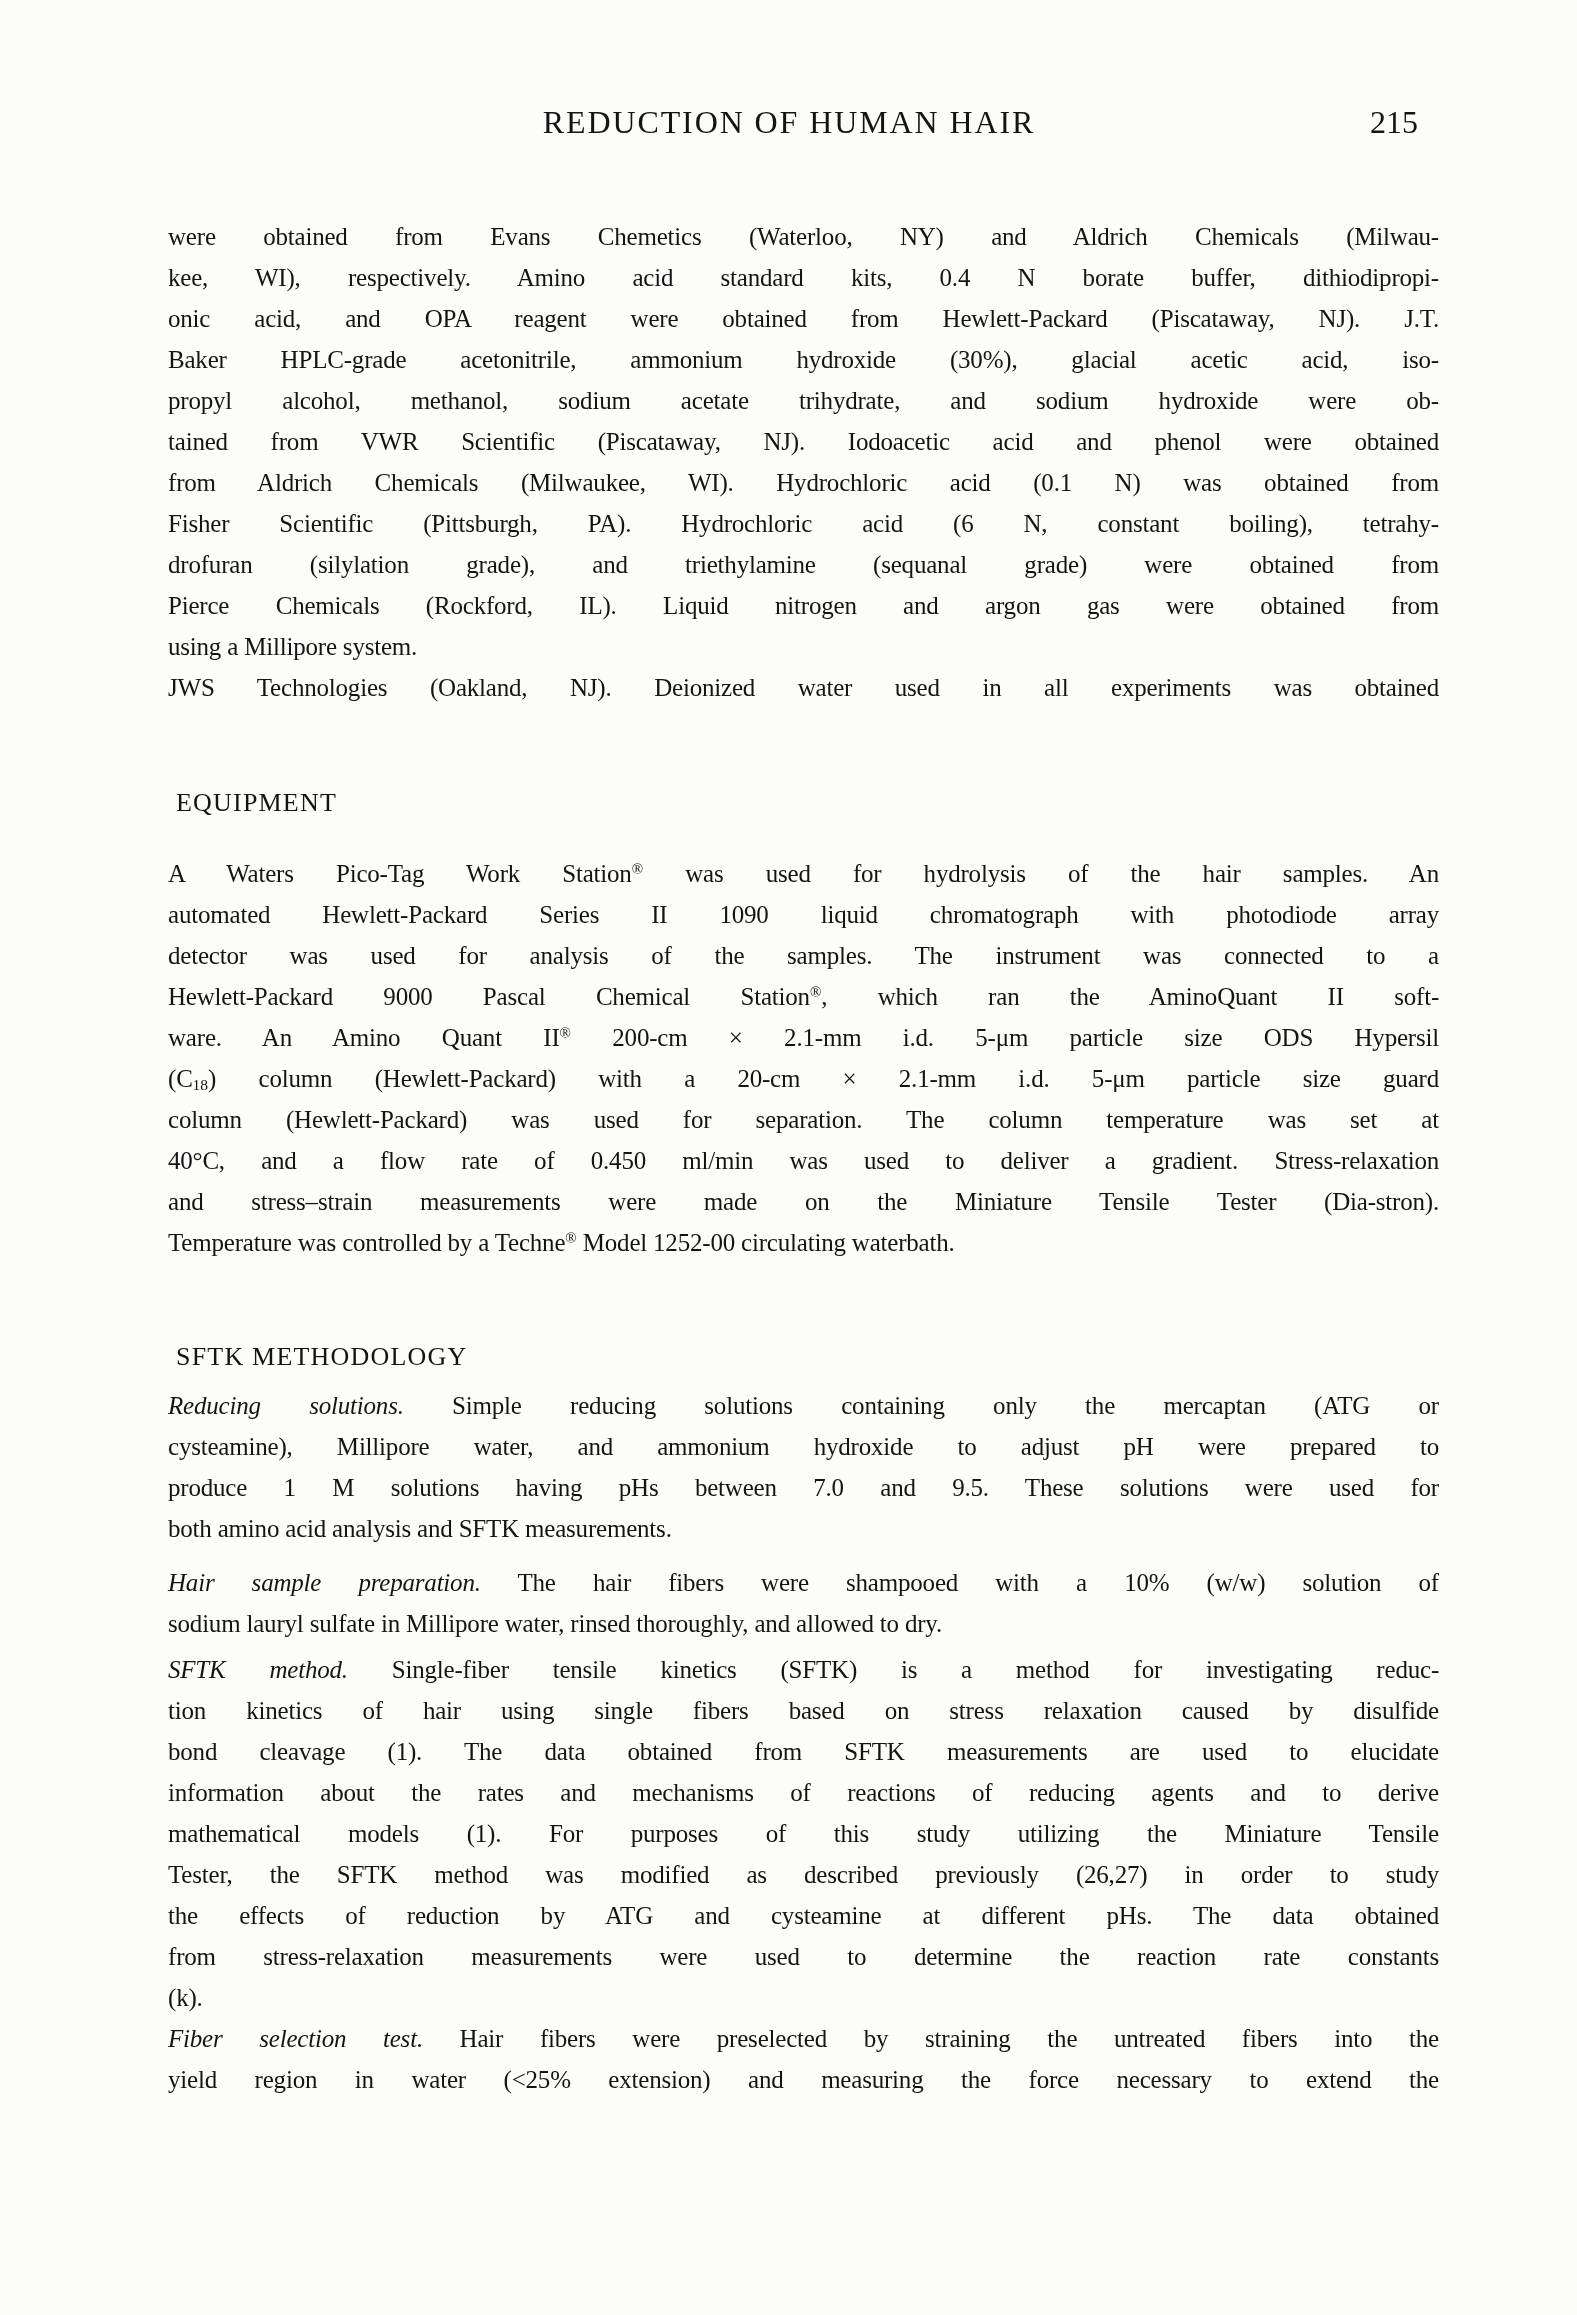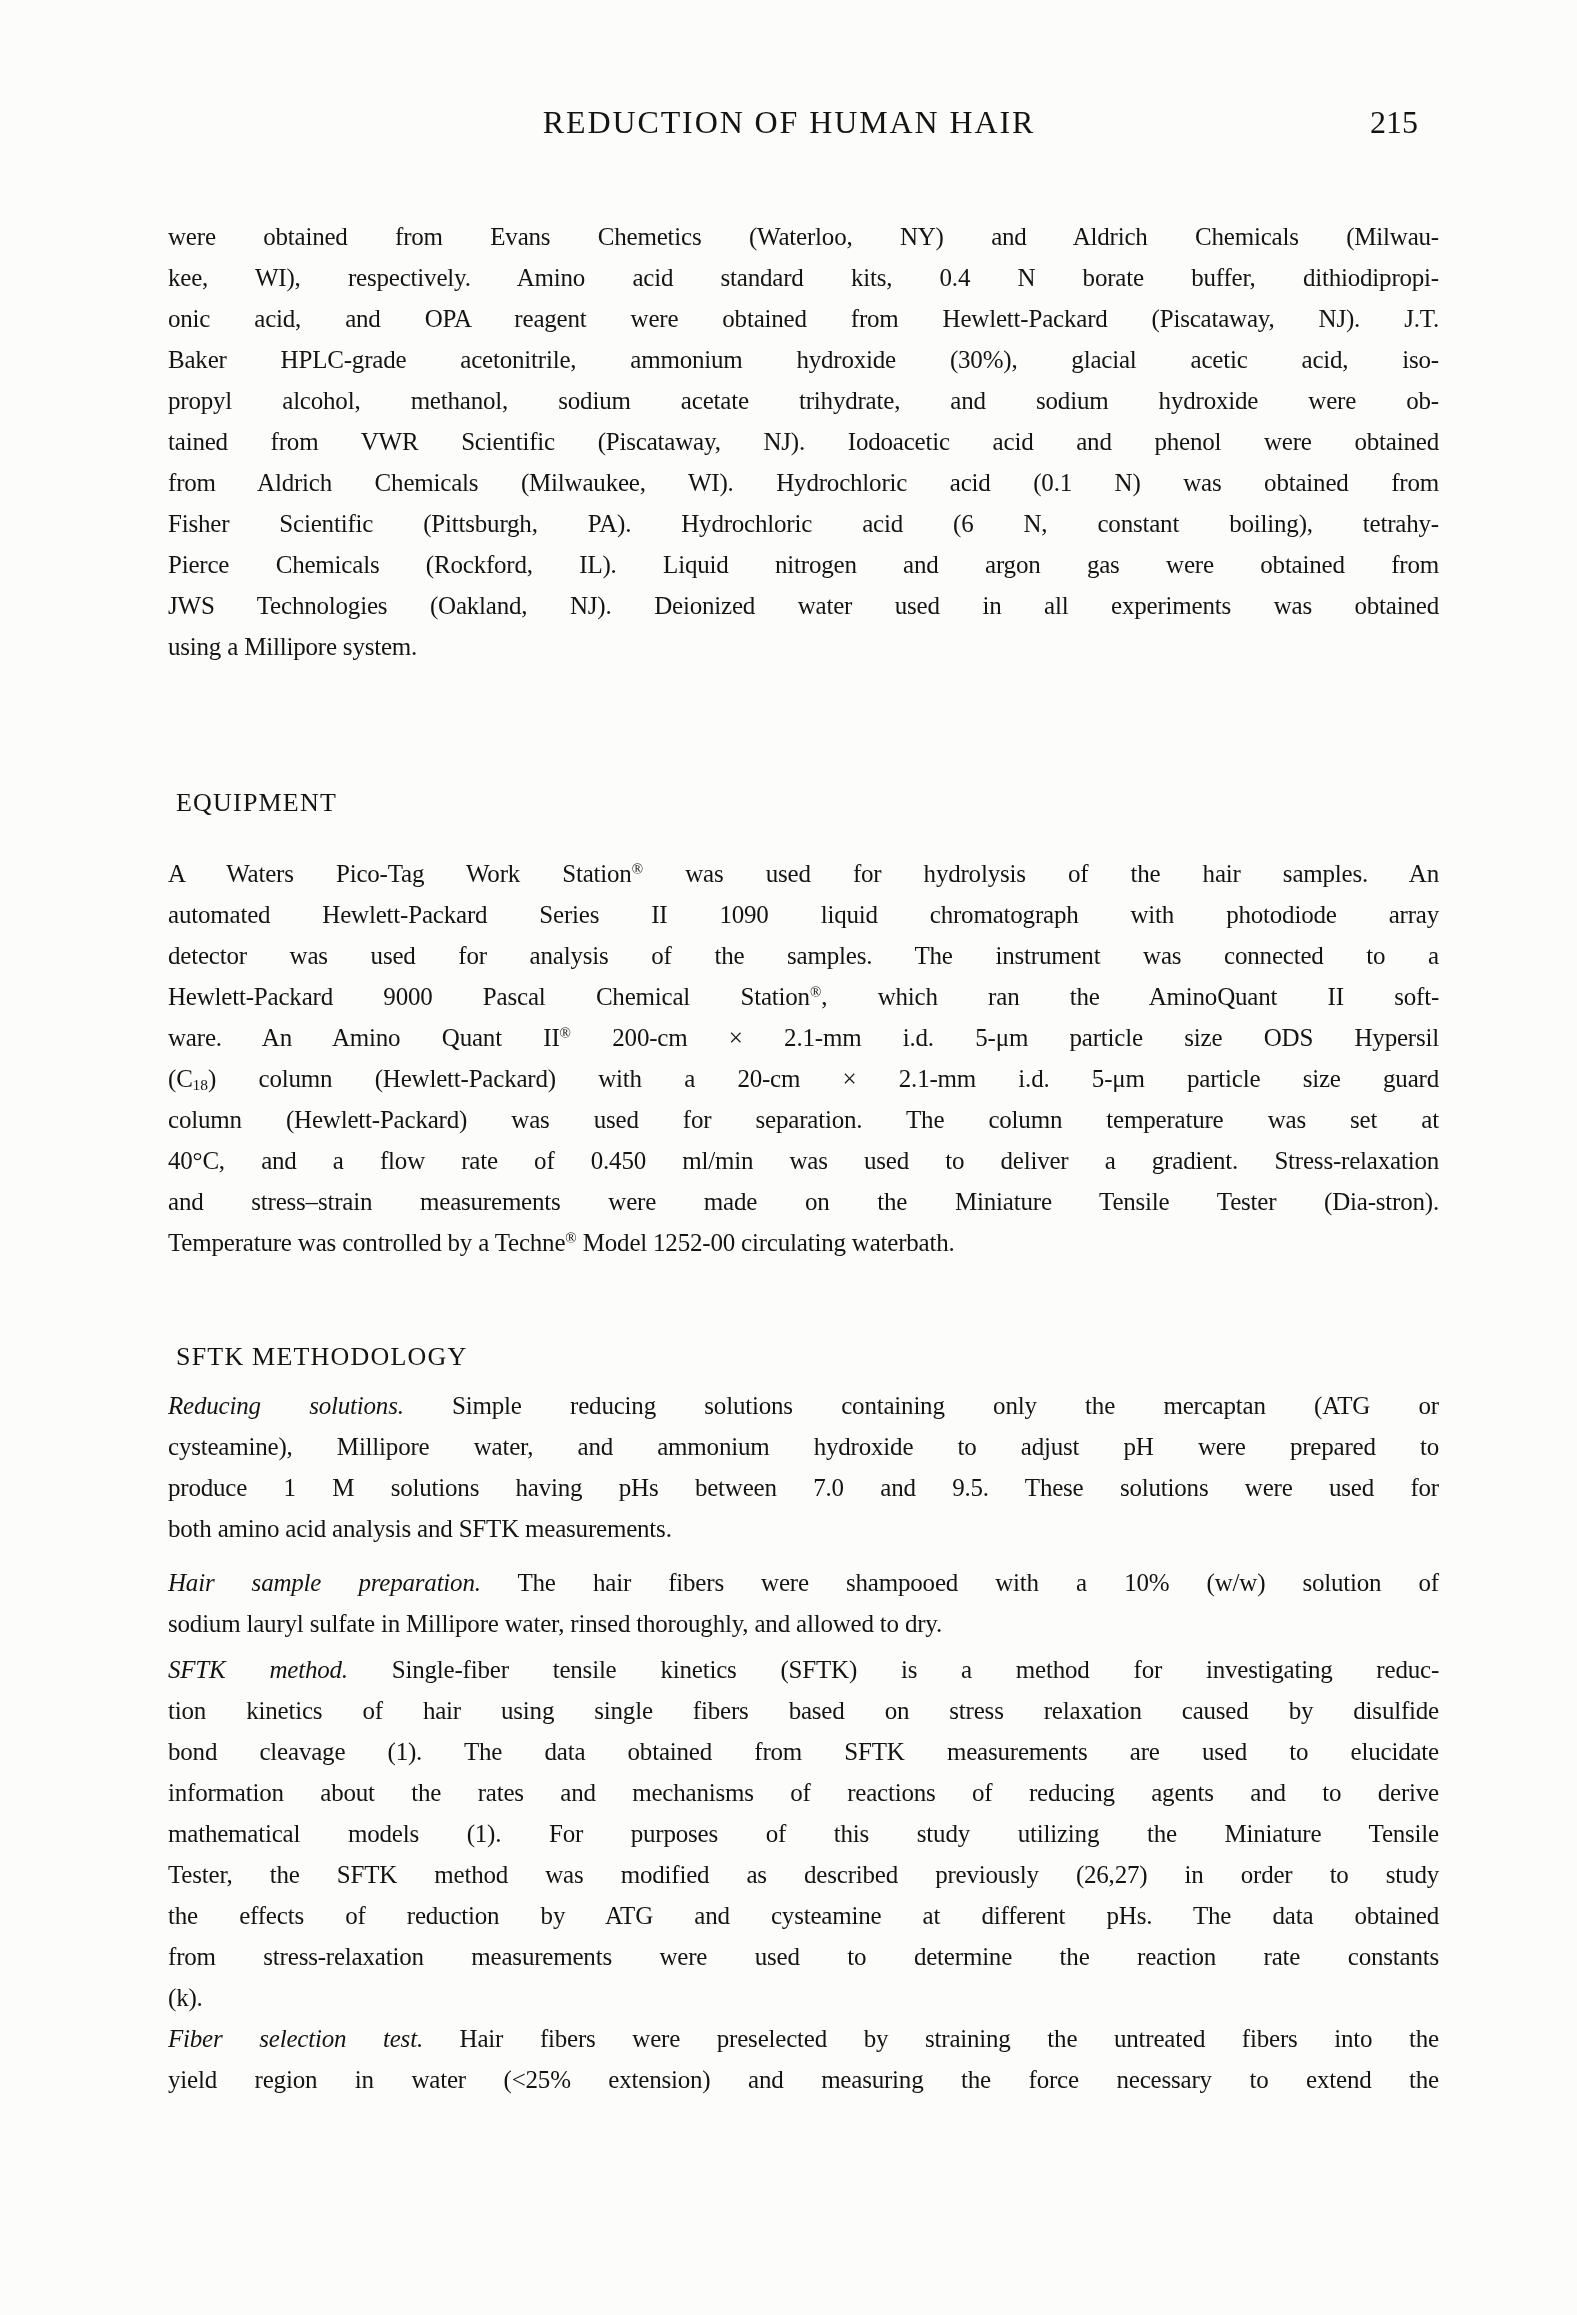--- a/index.html
+++ b/index.html
@@ -68,23 +68,24 @@
 
   <section class="block" style="top:216px">
       <div class="line"><span>were obtained from Evans Chemetics (Waterloo, NY) and Aldrich Chemicals (Milwau-</span></div>
       <div class="line"><span>kee, WI), respectively. Amino acid standard kits, 0.4 N borate buffer, dithiodipropi-</span></div>
       <div class="line"><span>onic acid, and OPA reagent were obtained from Hewlett-Packard (Piscataway, NJ). J.T.</span></div>
       <div class="line"><span>Baker HPLC-grade acetonitrile, ammonium hydroxide (30%), glacial acetic acid, iso-</span></div>
       <div class="line"><span>propyl alcohol, methanol, sodium acetate trihydrate, and sodium hydroxide were ob-</span></div>
       <div class="line"><span>tained from VWR Scientific (Piscataway, NJ). Iodoacetic acid and phenol were obtained</span></div>
       <div class="line"><span>from Aldrich Chemicals (Milwaukee, WI). Hydrochloric acid (0.1 N) was obtained from</span></div>
       <div class="line"><span>Fisher Scientific (Pittsburgh, PA). Hydrochloric acid (6 N, constant boiling), tetrahy-</span></div>
+      <div class="line"><span>drofuran (silylation grade), and triethylamine (sequanal grade) were obtained from</span></div>
       <div class="line"><span>Pierce Chemicals (Rockford, IL). Liquid nitrogen and argon gas were obtained from</span></div>
+      <div class="line last"><span>using a Millipore system.</span></div>
       <div class="line"><span>JWS Technologies (Oakland, NJ). Deionized water used in all experiments was obtained</span></div>
-      <div class="line last"><span>using a Millipore system.</span></div>
     </section>
 
   <h2 class="heading" style="top:782px">EQUIPMENT</h2>
 
   <section class="block" style="top:853px">
       <div class="line"><span>A Waters Pico-Tag Work Station</span><sup>®</sup><span> was used for hydrolysis of the hair samples. An</span></div>
       <div class="line"><span>automated Hewlett-Packard Series II 1090 liquid chromatograph with photodiode array</span></div>
       <div class="line"><span>detector was used for analysis of the samples. The instrument was connected to a</span></div>
       <div class="line"><span>Hewlett-Packard 9000 Pascal Chemical Station</span><sup>®</sup><span>, which ran the AminoQuant II soft-</span></div>
       <div class="line"><span>ware. An Amino Quant II</span><sup>®</sup><span> 200-cm × 2.1-mm i.d. 5-μm particle size ODS Hypersil</span></div>

